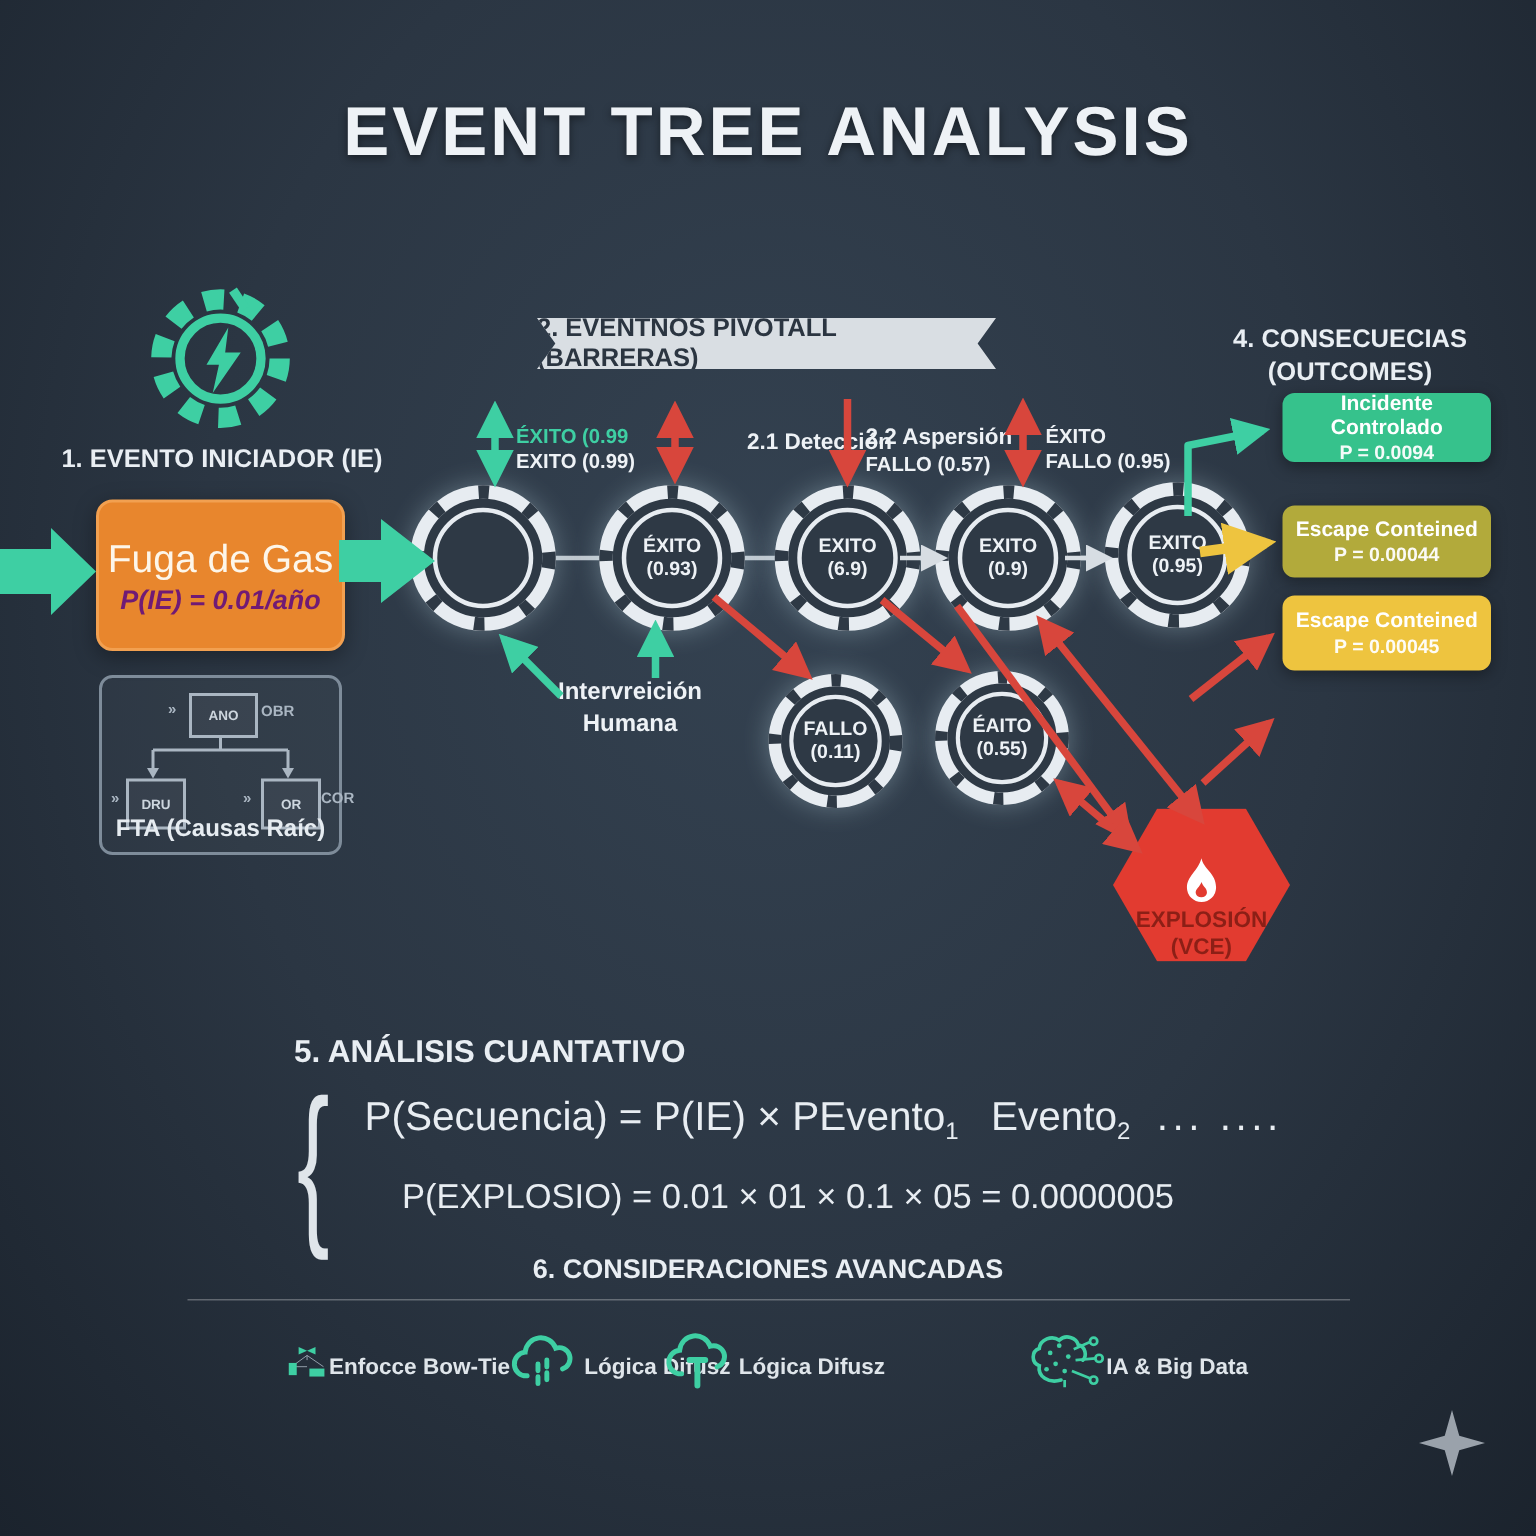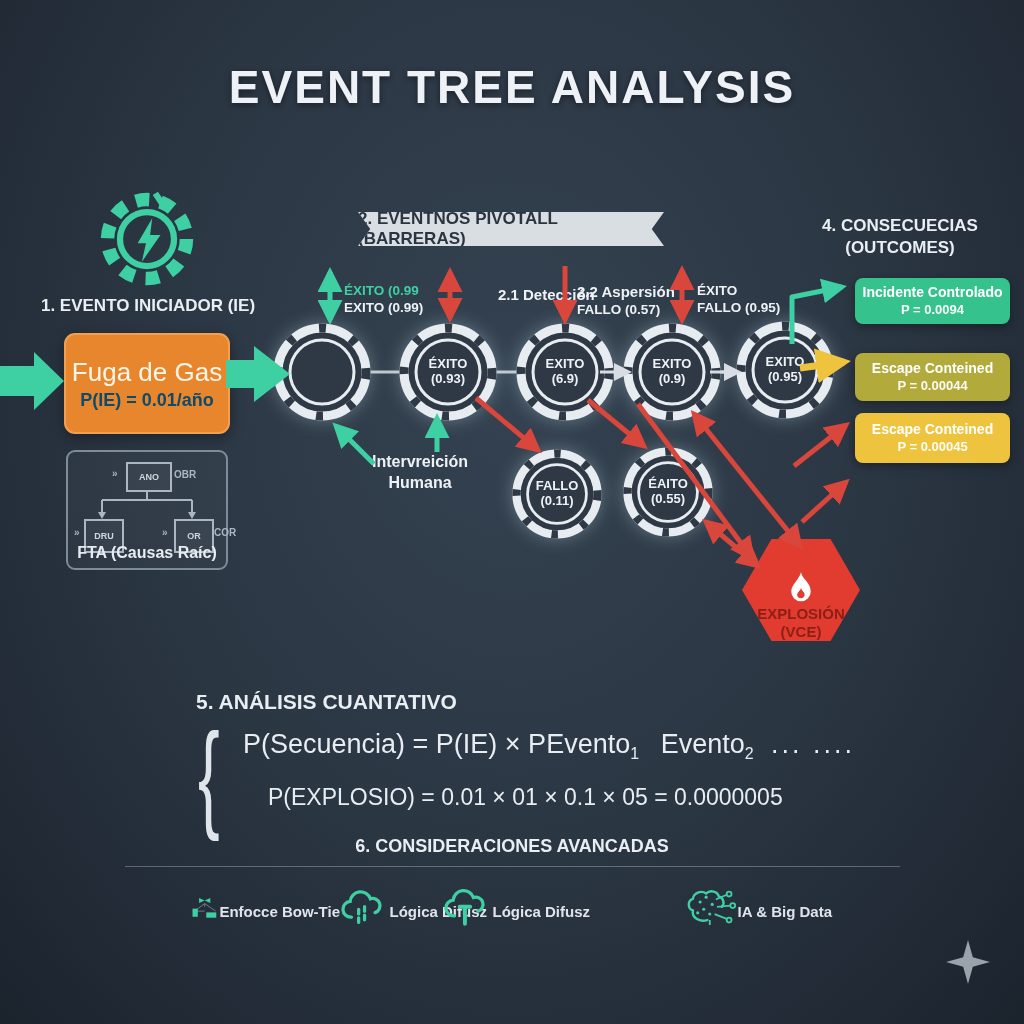--- a/index.html
+++ b/index.html
@@ -10,21 +10,21 @@
   }
   .abs{position:absolute;}
   .ttl{width:100%;text-align:center;top:60px;margin:0;color:#eef2f6;font-size:46px;
        font-weight:700;letter-spacing:2px;text-shadow:0 2px 6px rgba(0,0,0,.45);}
   .h-sec{color:#e9eef3;font-weight:700;}
   
   .orange-box{left:64px;top:333px;width:162px;height:97px;background:#e8862d;border-radius:11px;
     border:2px solid #f2a050;display:flex;flex-direction:column;align-items:center;justify-content:center;
     box-shadow:0 4px 14px rgba(0,0,0,.35);}
   .orange-box .nm{color:#fdf6ea;font-size:26px;font-weight:400;}
-  .orange-box .pr{color:#0c4a6e;font-size:18px;font-weight:700;margin-top:2px;}
+  .orange-box .pr{color:#701a75;font-size:18px;font-weight:700;margin-top:2px;font-style:italic;}
   .fta-box{left:66px;top:450px;width:158px;height:116px;border:2px solid #7e8c9a;border-radius:9px;
     background:rgba(255,255,255,.03);}
   .fta-gate{position:absolute;border:2px solid #aab6c2;color:#cdd6de;font-size:9px;font-weight:700;
     display:flex;align-items:center;justify-content:center;background:rgba(255,255,255,.04);}
   .fta-lab{position:absolute;color:#aab6c2;font-size:10px;font-weight:700;}
   .fta-cap{position:absolute;left:0;right:0;bottom:6px;text-align:center;color:#e6ecf1;font-size:16px;font-weight:700;}
   
   .banner{left:358px;top:212px;width:306px;height:34px;background:#d9dee3;color:#2b3541;
     display:flex;align-items:center;justify-content:center;font-size:17px;font-weight:700;
     clip-path:polygon(0 0,100% 0,96% 50%,100% 100%,0 100%,4% 50%);}
@@ -34,22 +34,22 @@
   
   .node{width:100px;height:100px;filter:drop-shadow(0 0 9px rgba(215,245,255,.30));}
   .node.sm{width:92px;height:92px;}
   .node svg{width:100%;height:100%;}
   .ring-outer{fill:#2e3945;stroke:#e7ecf1;stroke-width:9;}
   .ring-ticks{fill:none;stroke:#2e3945;stroke-width:9;stroke-dasharray:7 27;}
   .ring-inner{fill:none;stroke:#e7ecf1;stroke-width:3;}
   .node-text{position:absolute;inset:0;display:flex;flex-direction:column;align-items:center;
     justify-content:center;color:#eef2f6;font-size:13px;font-weight:700;line-height:1.15;}
   
-  .outbox{left:855px;width:155px;border-radius:8px;display:flex;flex-direction:column;align-items:center;
-    justify-content:center;text-align:center;color:#fff;box-shadow:0 3px 10px rgba(0,0,0,.35);margin-top:16px;}
+  .outbox{left:855px;width:139px;border-radius:8px;display:flex;flex-direction:column;align-items:center;
+    justify-content:center;text-align:center;color:#fff;box-shadow:0 3px 10px rgba(0,0,0,.35);}
   .outbox .nm{font-size:14px;font-weight:700;line-height:1.1;}
   .outbox .pr{font-size:13px;font-weight:700;margin-top:2px;opacity:.95;}
   .ob1{top:262px;height:46px;background:#36c28c;}
   .ob2{top:337px;height:48px;background:#b2aa3b;}
   .ob3{top:397px;height:50px;background:#eec43f;}
   .ob4{top:455px;height:50px;background:#d8463c;}
   
   .hex{left:742px;top:539px;width:118px;height:102px;background:#e23b30;
     clip-path:polygon(25% 0%,75% 0%,100% 50%,75% 100%,25% 100%,0% 50%);
     display:flex;flex-direction:column;align-items:center;justify-content:flex-end;

